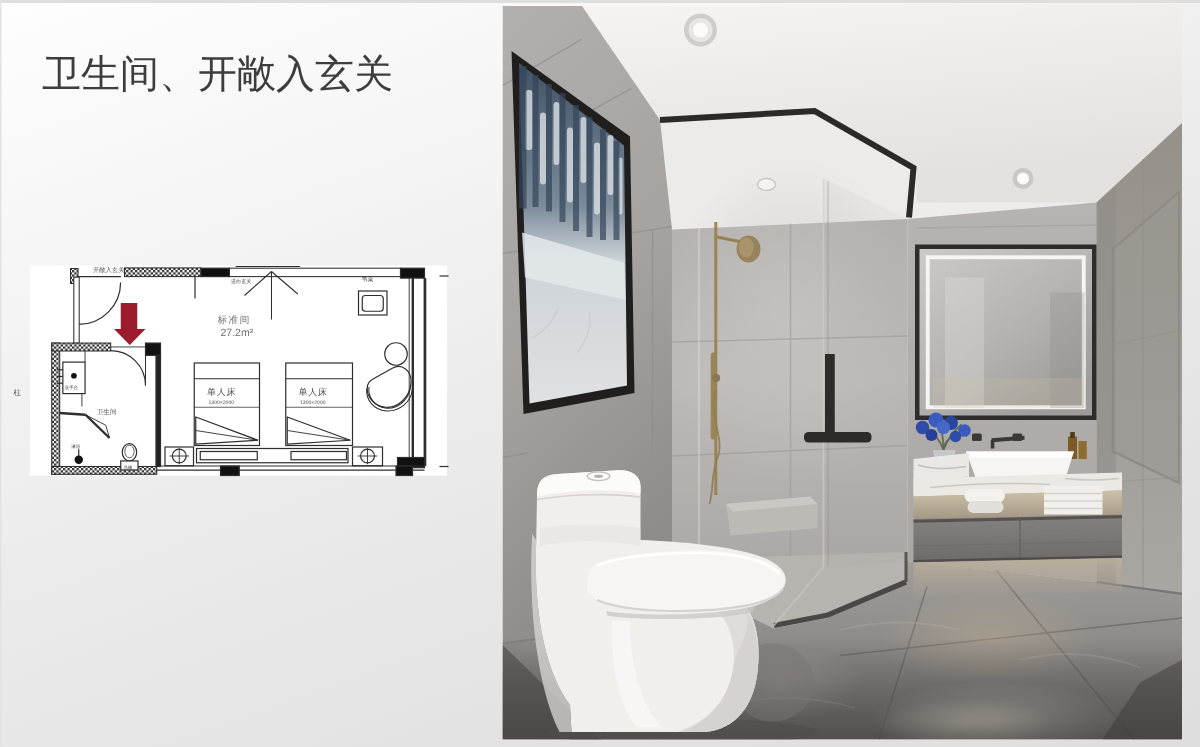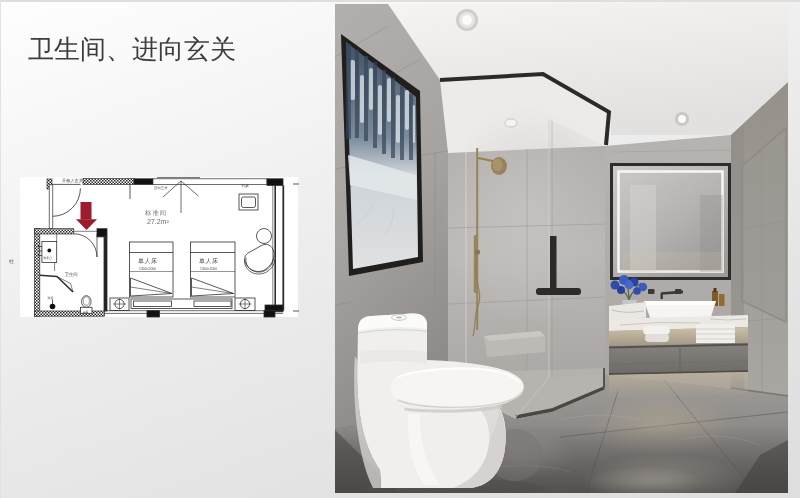--- a/index.html
+++ b/index.html
@@ -8,21 +8,21 @@
        background:linear-gradient(160deg,#fefefe 0%,#f6f6f6 22%,#ebebeb 50%,#e2e2e2 80%,#dedede 100%);}
   .abs{position:absolute}
 </style>
 </head>
 <body>
 
 <div class="abs" style="left:0;top:0;width:800px;height:2px;background:#dedede"></div>
 
 <div class="abs" style="left:0;top:0;width:1px;height:498px;background:#e2e2e2"></div>
 
-<div class="abs" style="left:28px;top:35px;font-size:26px;line-height:28px;color:#3d3d3d;">卫生间、进向玄关</div>
+<div class="abs" style="left:28px;top:35px;font-size:26px;line-height:28px;color:#3d3d3d;">卫生间、开敞入玄关</div>
 
 <svg class="abs" style="left:20px;top:166px" width="284" height="152" viewBox="20 166 284 152">
 
   <rect x="20" y="177" width="278" height="140" fill="#ffffff"></rect>
   <defs>
     <pattern id="hatch" width="3" height="3" patternUnits="userSpaceOnUse">
       <rect width="3" height="3" fill="#ffffff"></rect>
       <rect width="1.5" height="1.5" fill="#2c2c2c"></rect>
       <rect x="1.5" y="1.5" width="1.5" height="1.5" fill="#2c2c2c"></rect>
     </pattern>

